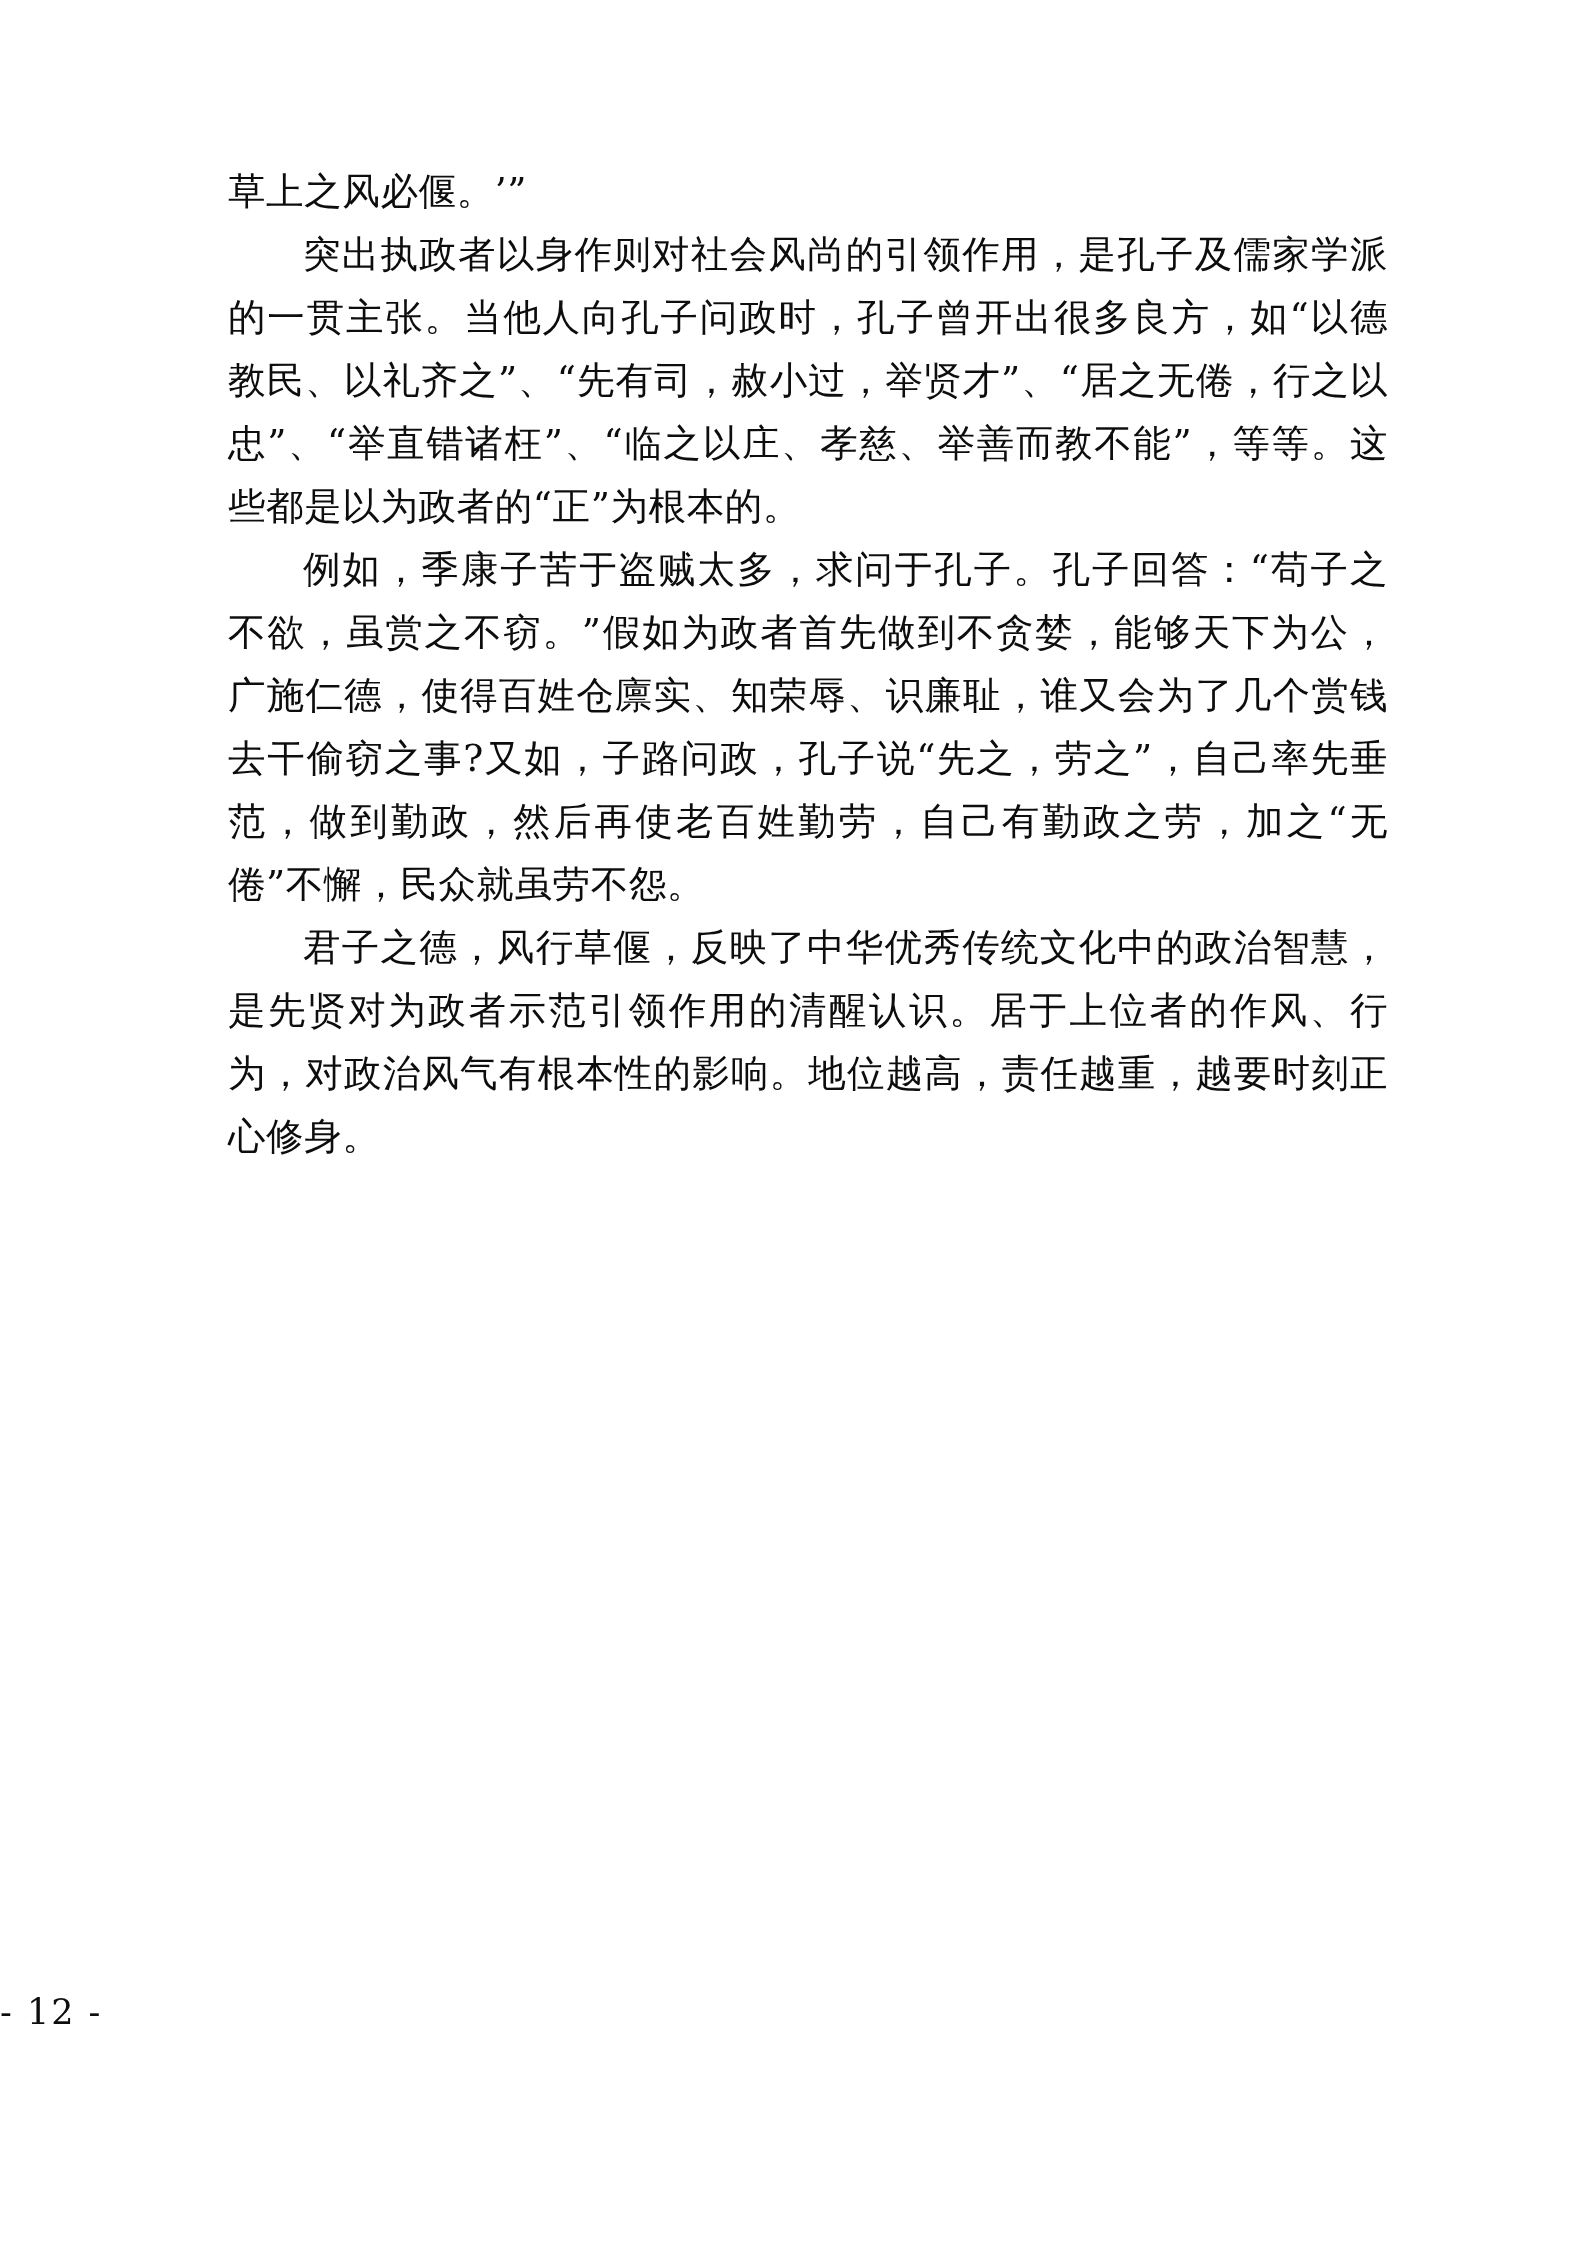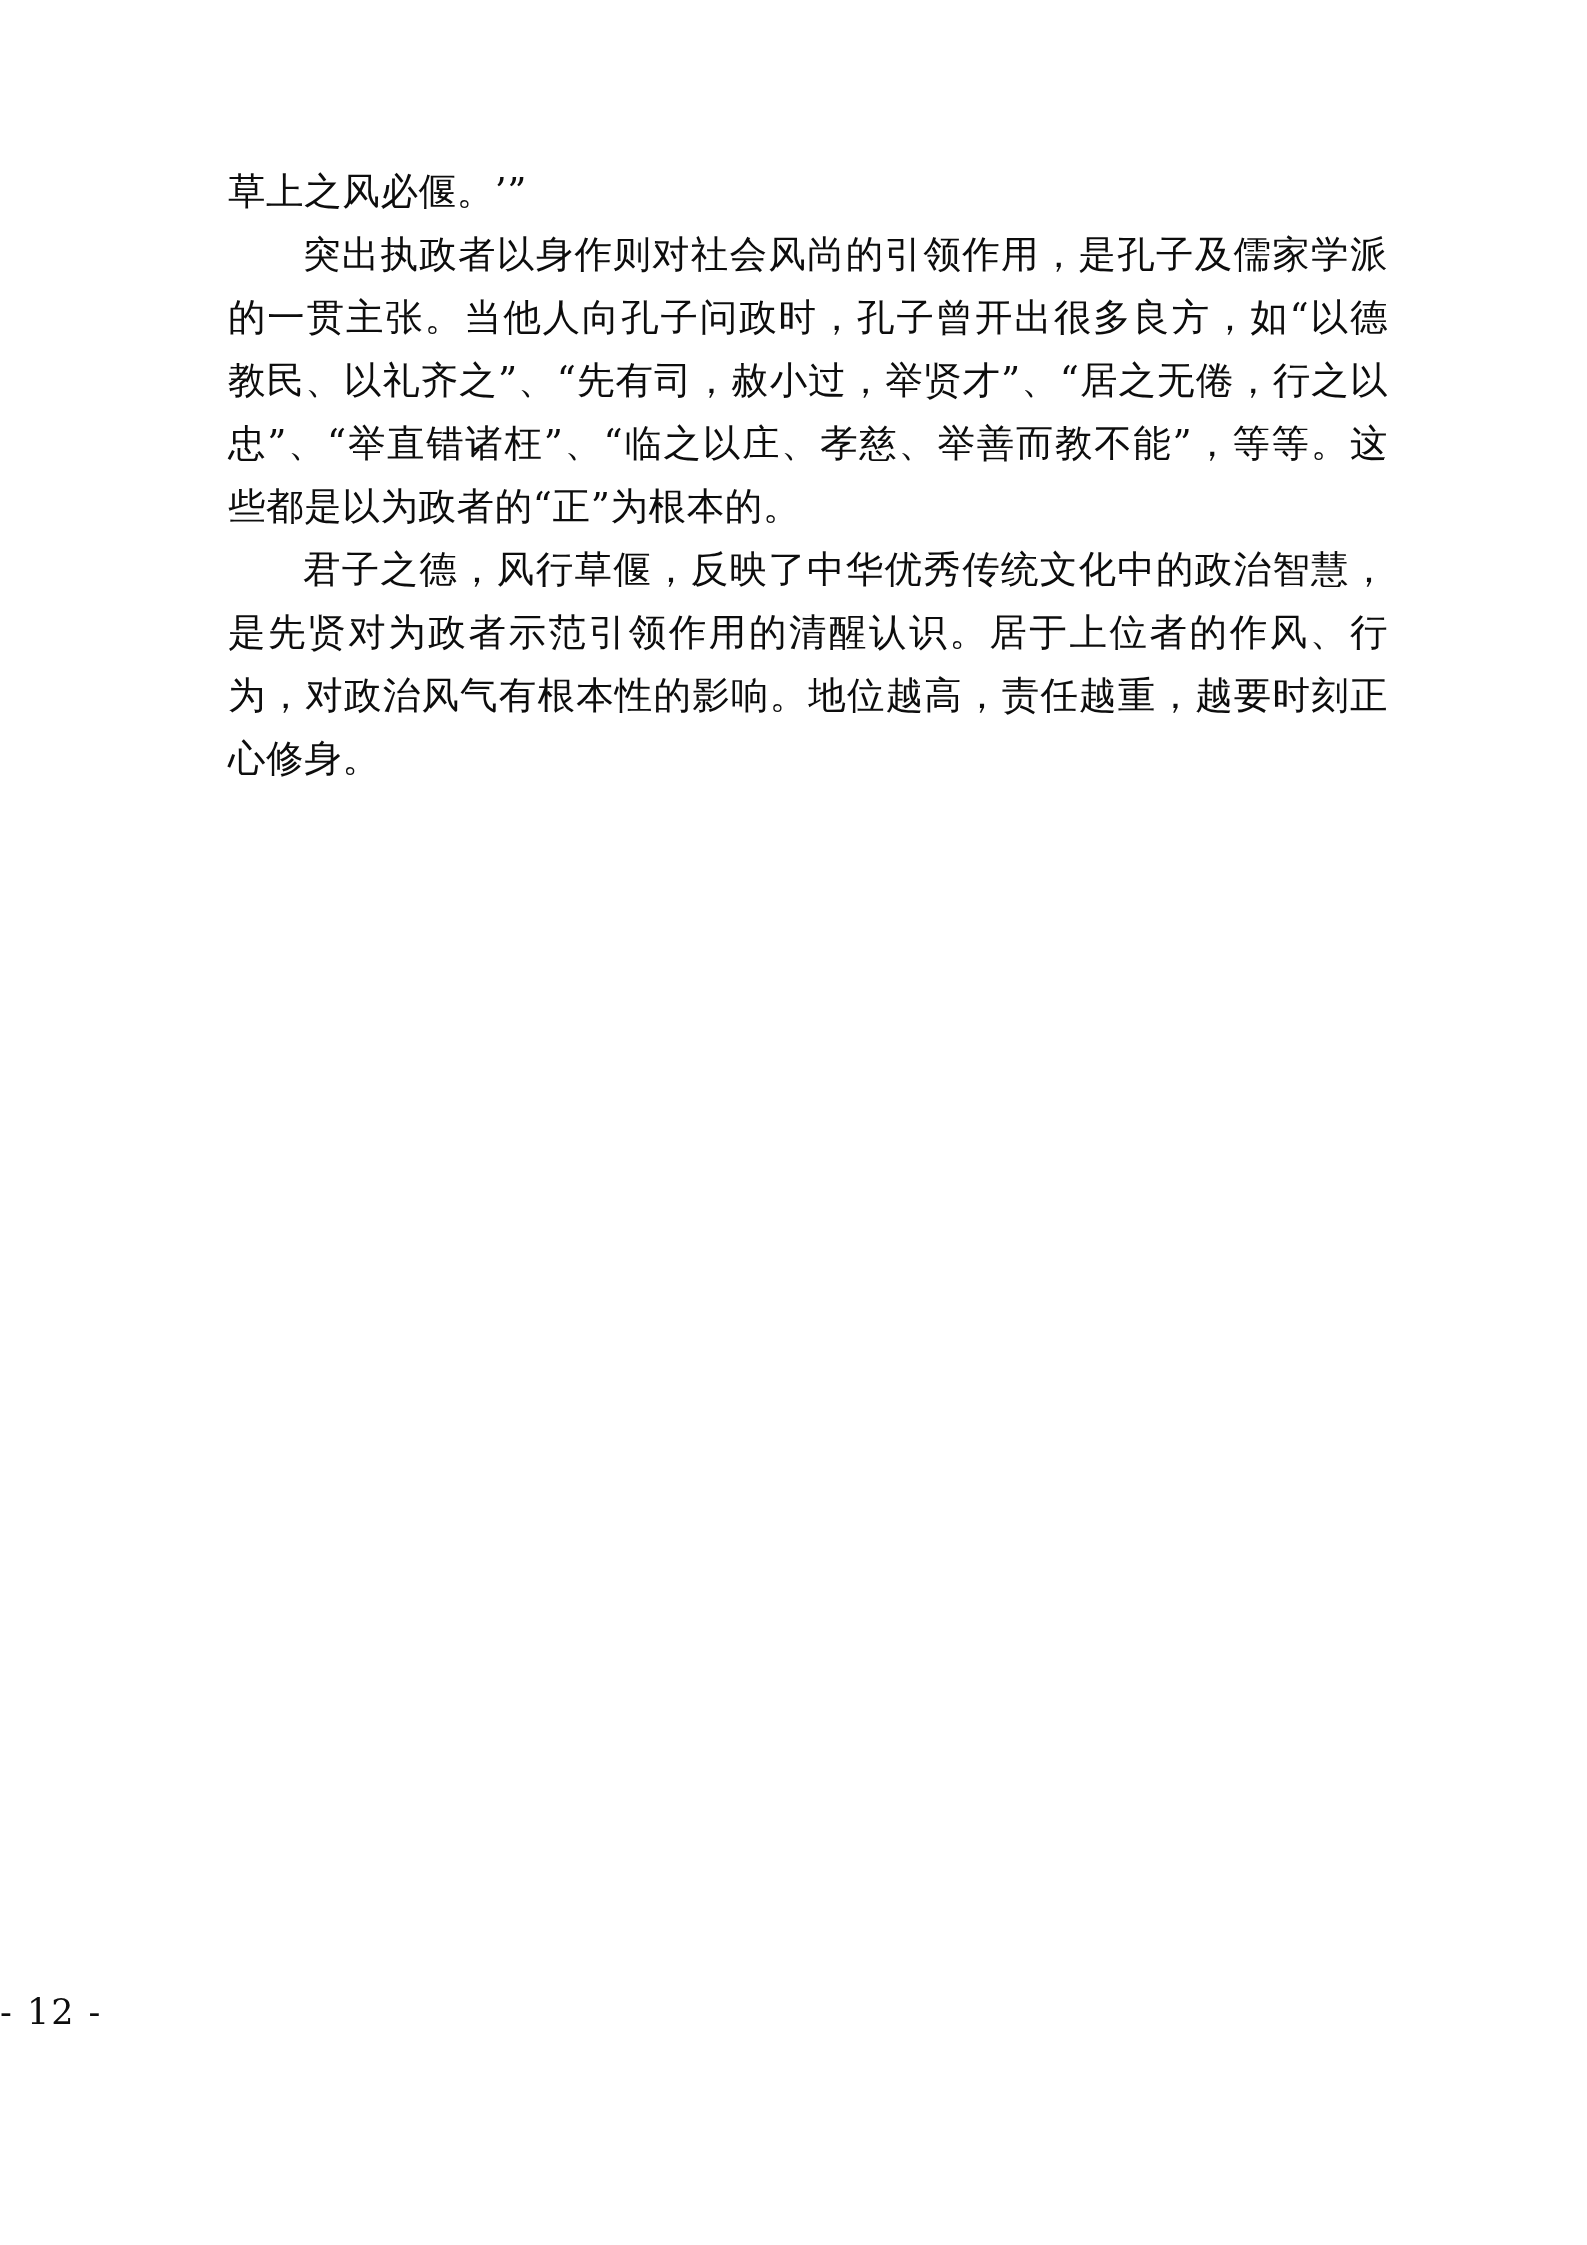--- a/index.html
+++ b/index.html
@@ -51,16 +51,17 @@
     color: #0d0d0d;
   }
 </style>
 </head>
 <body>
 
 <div class="page">
   <div class="content">
     <p class="para">草上之风必偃。’”</p>
     <p class="para indent">突出执政者以身作则对社会风尚的引领作用，是孔子及儒家学派的一贯主张。当他人向孔子问政时，孔子曾开出很多良方，如“以德教民、以礼齐之”、“先有司，赦小过，举贤才”、“居之无倦，行之以忠”、“举直错诸枉”、“临之以庄、孝慈、举善而教不能”，等等。这些都是以为政者的“正”为根本的。</p>
+    <p class="para indent">例如，季康子苦于盗贼太多，求问于孔子。孔子回答：“苟子之不欲，虽赏之不窃。”假如为政者首先做到不贪婪，能够天下为公，广施仁德，使得百姓仓廪实、知荣辱、识廉耻，谁又会为了几个赏钱去干偷窃之事?又如，子路问政，孔子说“先之，劳之”，自己率先垂范，做到勤政，然后再使老百姓勤劳，自己有勤政之劳，加之“无倦”不懈，民众就虽劳不怨。</p>
     <p class="para indent">君子之德，风行草偃，反映了中华优秀传统文化中的政治智慧，是先贤对为政者示范引领作用的清醒认识。居于上位者的作风、行为，对政治风气有根本性的影响。地位越高，责任越重，越要时刻正心修身。</p>
   </div>
   <div class="footer">- 12 -</div>
 </div>
 
 </body></html>

